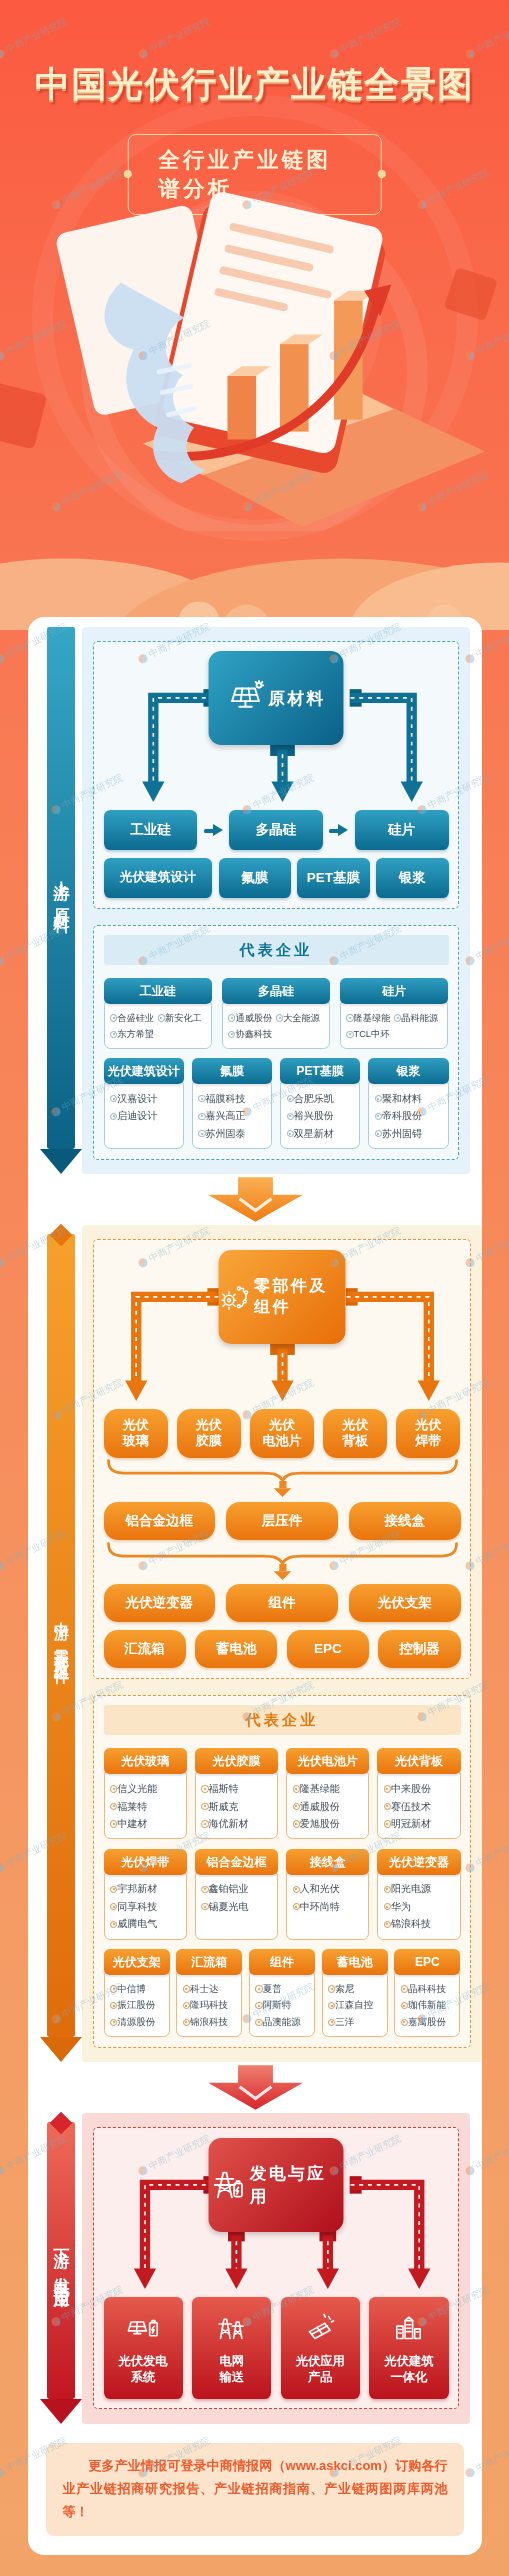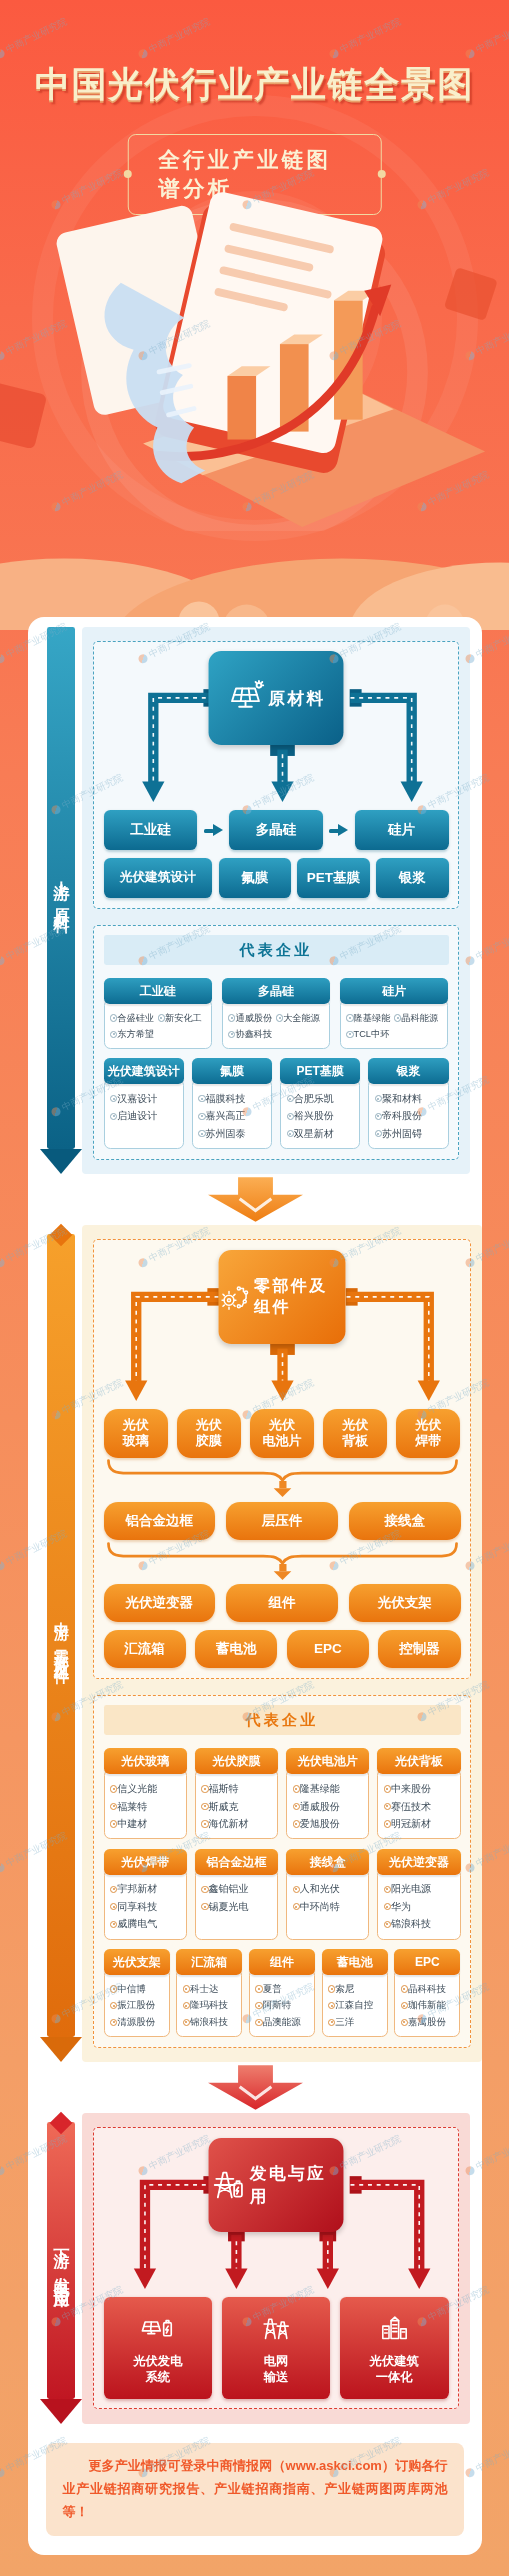--- a/index.html
+++ b/index.html
@@ -770,20 +770,28 @@
                     <path d="M8 40 L13 12 H17 L22 40"></path>
                     <path d="M6 19 H24"></path>
                     <path d="M10 33 L20 26 M10 26 L20 33"></path>
                     <path d="M27 40 L31 16 H35 L39 40"></path>
                     <path d="M25 22 H41"></path>
                     <path d="M29 34 L37 28 M29 28 L37 34"></path>
                   </svg></span>
                 <span class="app-label">电网<br>输送</span>
               </div>
               <div class="nbox rboxc">
+                <span class="app-icon"><svg width="33" height="33" viewBox="0 0 48 48" fill="none" stroke="#fff" stroke-width="2.4" stroke-linecap="round" stroke-linejoin="round">
+                    <path d="M8 30 L30 18 L38 28 L16 40 Z"></path>
+                    <path d="M12 33.5 L34 21.5 M19 24 L27 34"></path>
+                    <path d="M36 8 L38 12 M43 14 L40 16 M29 5 L31 9"></path>
+                  </svg></span>
+                <span class="app-label">光伏应用<br>产品</span>
+              </div>
+              <div class="nbox rboxc">
                 <span class="app-icon"><svg width="33" height="33" viewBox="0 0 48 48" fill="none" stroke="#fff" stroke-width="2.3" stroke-linecap="round" stroke-linejoin="round">
                     <rect x="7" y="22" width="9" height="18"></rect>
                     <rect x="19" y="14" width="11" height="26"></rect>
                     <rect x="33" y="26" width="8" height="14"></rect>
                     <path d="M19 14 L24.5 9 L30 14"></path>
                     <path d="M21.5 20 H27.5 M21.5 25 H27.5 M21.5 30 H27.5 M9.5 27 H13.5 M9.5 32 H13.5 M35 30.5 H39"></path>
                   </svg></span>
                 <span class="app-label">光伏建筑<br>一体化</span>
               </div>
             </div>

